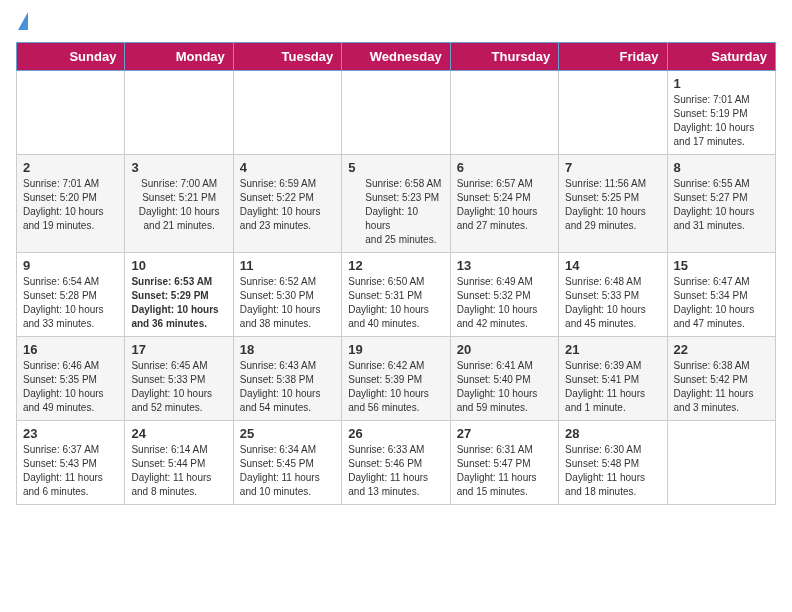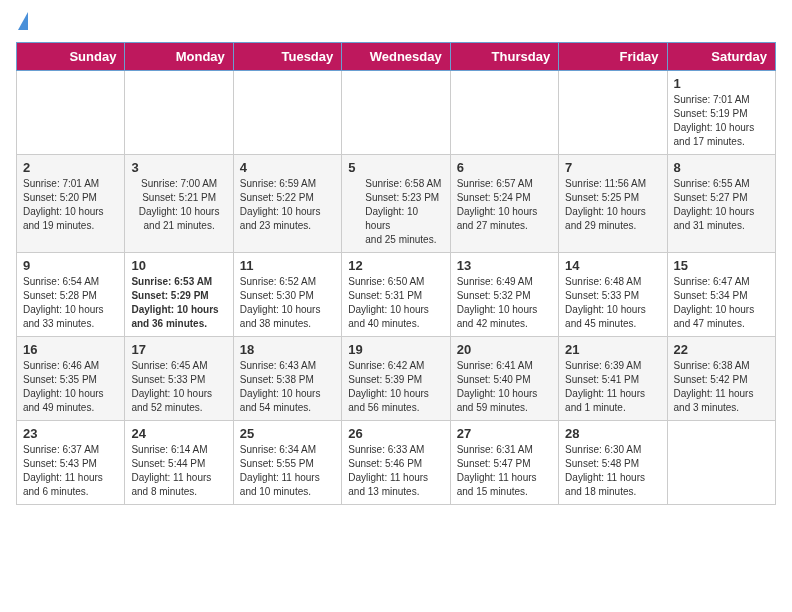--- a/index.html
+++ b/index.html
@@ -306,21 +306,21 @@
         <td>
           <span class="day-number">24</span>
           <div class="day-info" style="white-space: pre-line;">Sunrise: 6:14 AM
 Sunset: 5:44 PM
 Daylight: 11 hours
 and 8 minutes.</div>
         </td>
         <td>
           <span class="day-number">25</span>
           <div class="day-info" style="white-space: pre-line;">Sunrise: 6:34 AM
-Sunset: 5:55 PM
+Sunset: 5:45 PM
 Daylight: 11 hours
 and 10 minutes.</div>
         </td>
         <td>
           <span class="day-number">26</span>
           <div class="day-info" style="white-space: pre-line;">Sunrise: 6:33 AM
 Sunset: 5:46 PM
 Daylight: 11 hours
 and 13 minutes.</div>
         </td>

